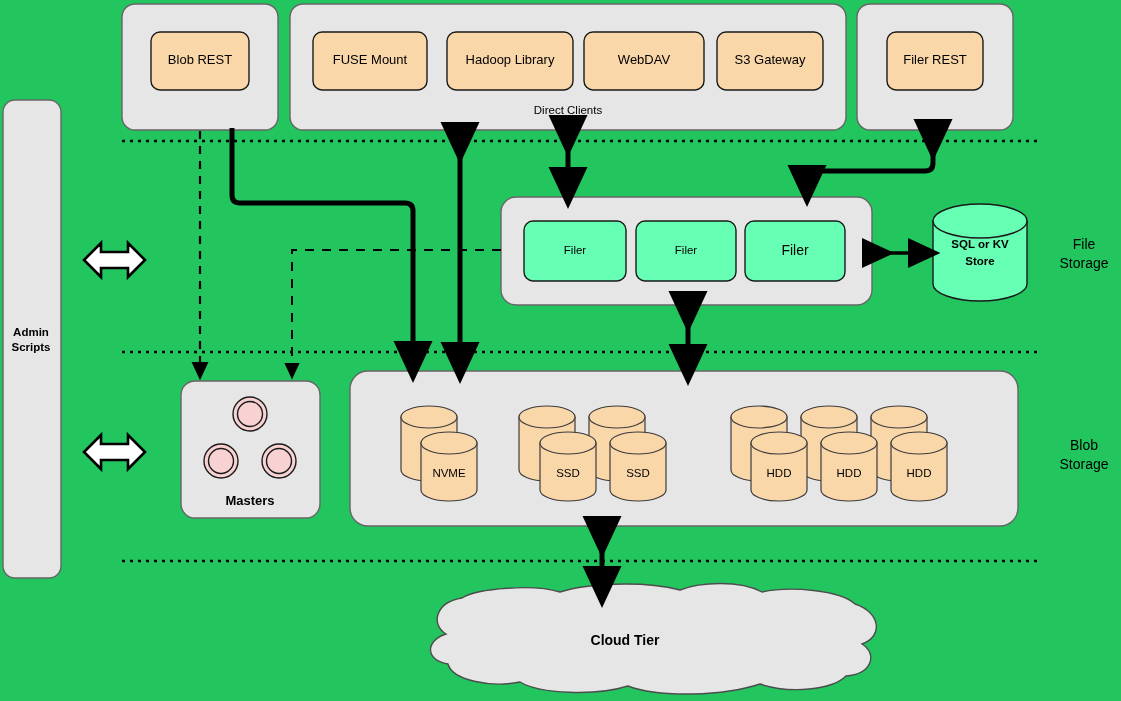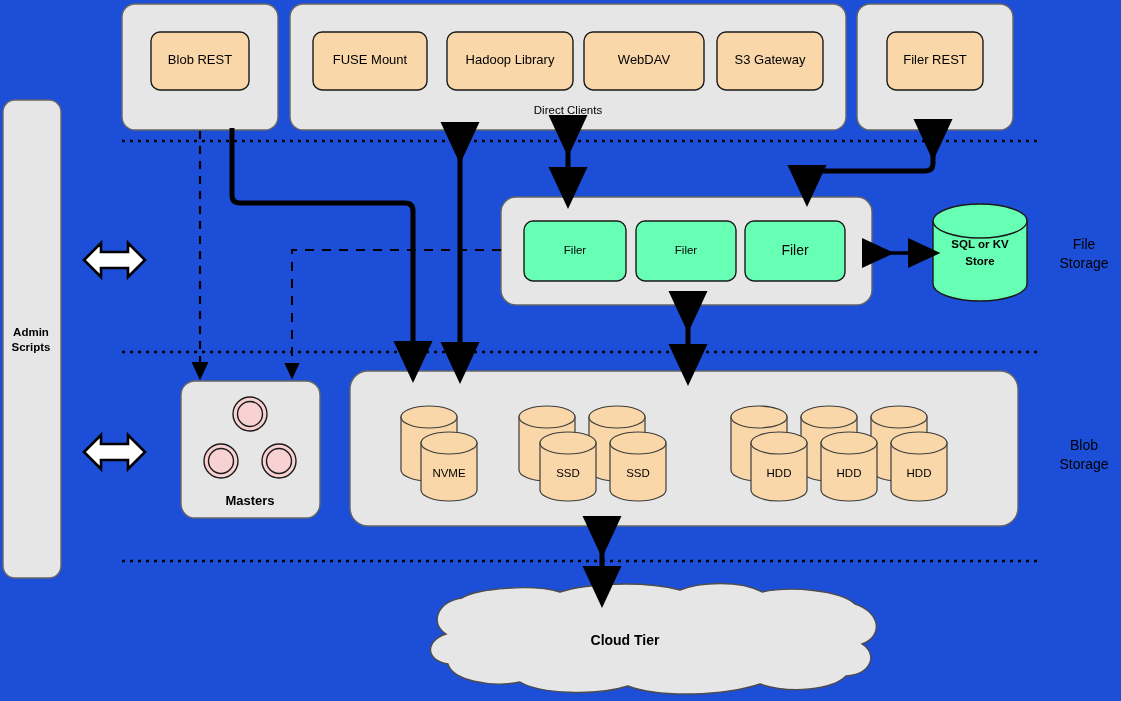--- a/index.html
+++ b/index.html
@@ -1,17 +1,17 @@
 <!DOCTYPE html>
 <html><head>
 <meta charset="utf-8">
 <style>
   html,body{margin:0;padding:0;background:#ffffff;}
   body{font-family:"Liberation Sans",sans-serif;}
-  #stage{position:relative;width:1121px;height:701px;overflow:hidden;background:#1d4ed8;}
+  #stage{position:relative;width:1121px;height:701px;overflow:hidden;background:#22c55e;}
   .svgroot{position:absolute;left:0;top:0;width:1121px;height:701px;}
   .grp{fill:#e6e6e6;stroke:#666666;stroke-width:1.4;}
   .orange{fill:#fad7a8;stroke:#1a1a1a;stroke-width:1.4;}
   .green{fill:#66ffb3;stroke:#1a1a1a;stroke-width:1.4;}
   .pinkc{fill:#f8d2d2;stroke:#1a1a1a;stroke-width:1.4;}
   .cyl{fill:#fad7a8;stroke:#3d3d3d;stroke-width:1.2;}
   .cylg{fill:#66ffb3;stroke:#1a1a1a;stroke-width:1.4;}
   .cloud{fill:#e6e6e6;stroke:#4d4d4d;stroke-width:1.4;}
   .lbl{font-family:"Liberation Sans",sans-serif;font-size:13px;fill:#000;text-anchor:middle;dominant-baseline:middle;}
   .lbl-sm{font-size:11.5px;}

